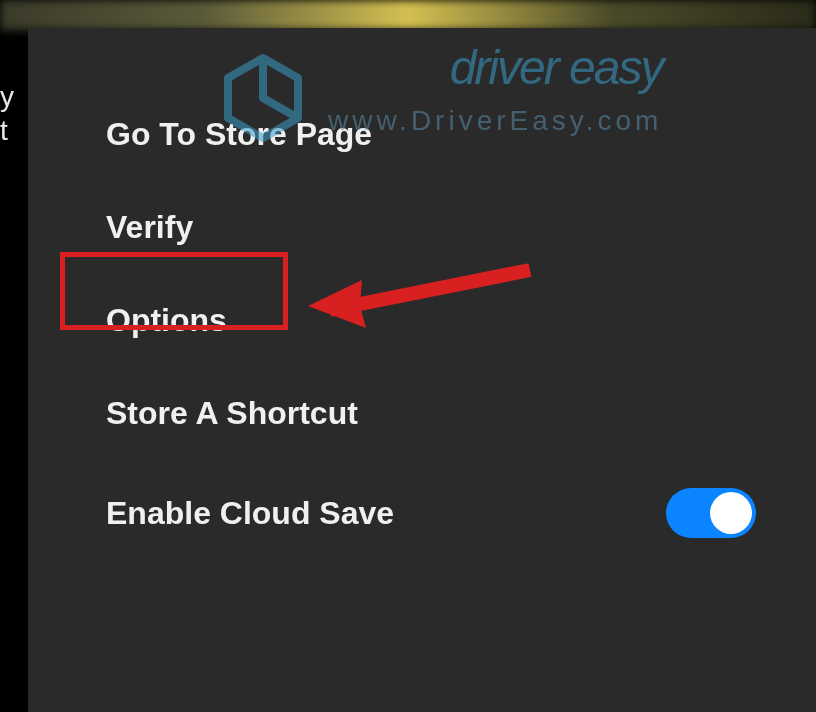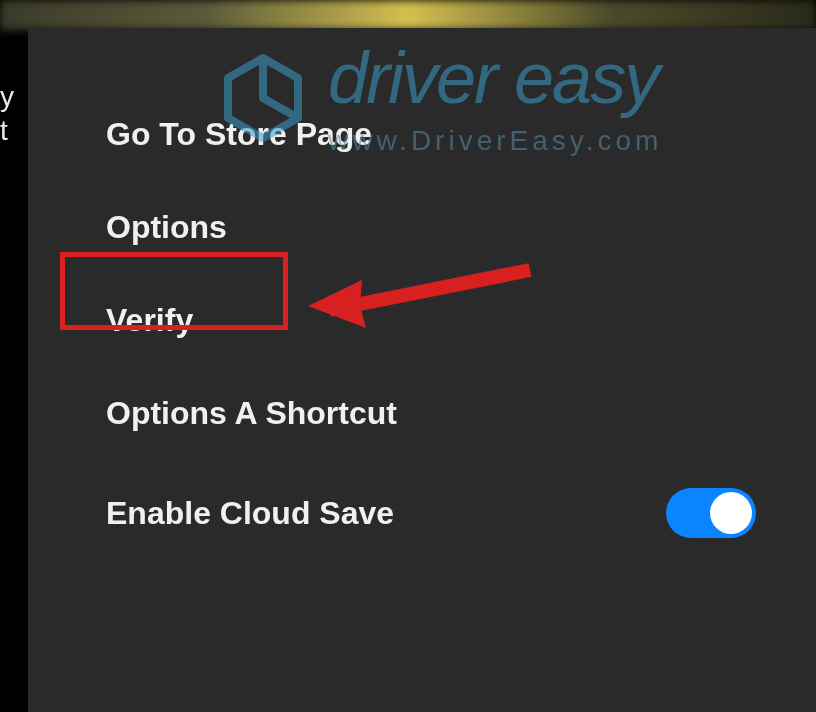--- a/index.html
+++ b/index.html
@@ -57,26 +57,27 @@
       height: 95px;
       margin-right: 10px;
       position: relative;
     }
     .watermark-text {
       display: flex;
       flex-direction: column;
     }
     .watermark-brand {
       color: #3a9ec8;
-      font-size: 72px;
+      font-size: 48px;
       font-weight: 400;
       font-style: italic;
       letter-spacing: -2px;
       line-height: 0.85;
       font-family: "Segoe UI", Arial, sans-serif;
+      text-align: right;
     }
     .watermark-url {
       color: #5a8ca8;
       font-size: 28px;
       letter-spacing: 4px;
       margin-top: 16px;
       font-family: Arial, sans-serif;
     }
     .menu-item {
       padding: 28px 8px 28px 78px;
@@ -148,29 +149,29 @@
       <span class="watermark-brand">driver easy</span>
       <span class="watermark-url">www.DriverEasy.com</span>
     </div>
   </div>
 
   <div class="menu-item">
     <span>Go To Store Page</span>
   </div>
 
   <div class="menu-item">
+    <span>Verify</span>
+  </div>
+
+  <div class="menu-item">
     <span>Options</span>
   </div>
 
   <div class="menu-item">
-    <span>Verify</span>
-  </div>
-
-  <div class="menu-item">
-    <span>Options A Shortcut</span>
+    <span>Store A Shortcut</span>
   </div>
 
 
   <div class="menu-item">
     <span>Enable Cloud Save</span>
     <div class="toggle">
       <div class="toggle-knob"></div>
     </div>
   </div>
 

